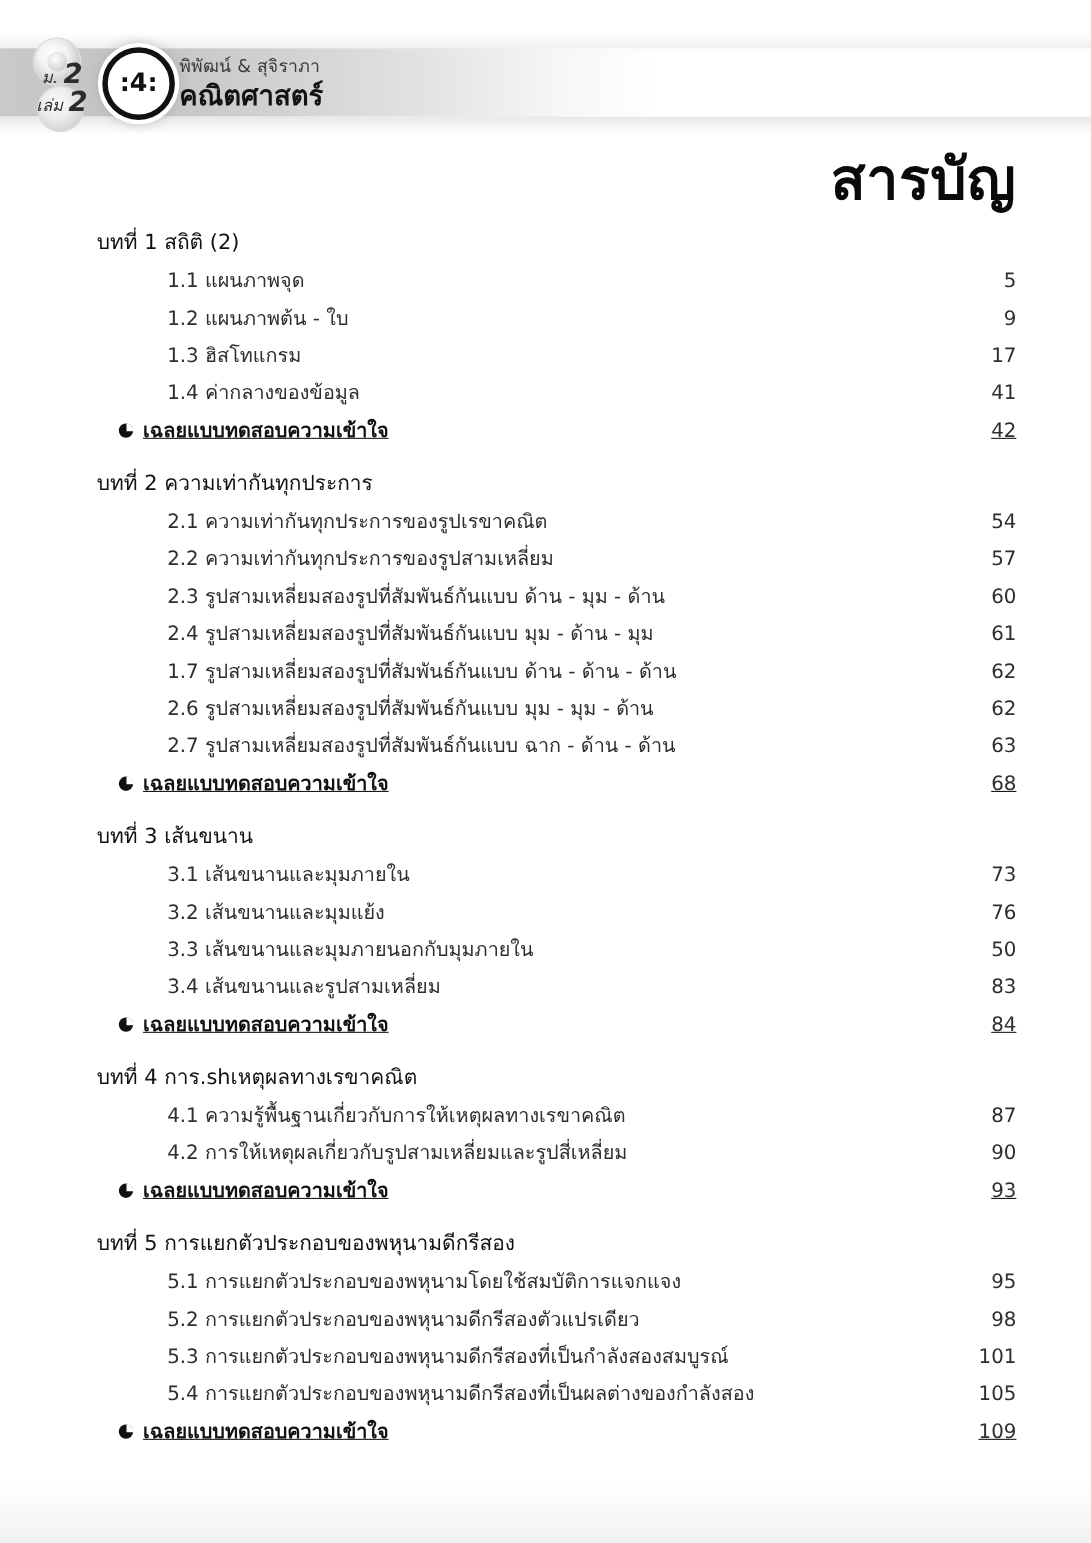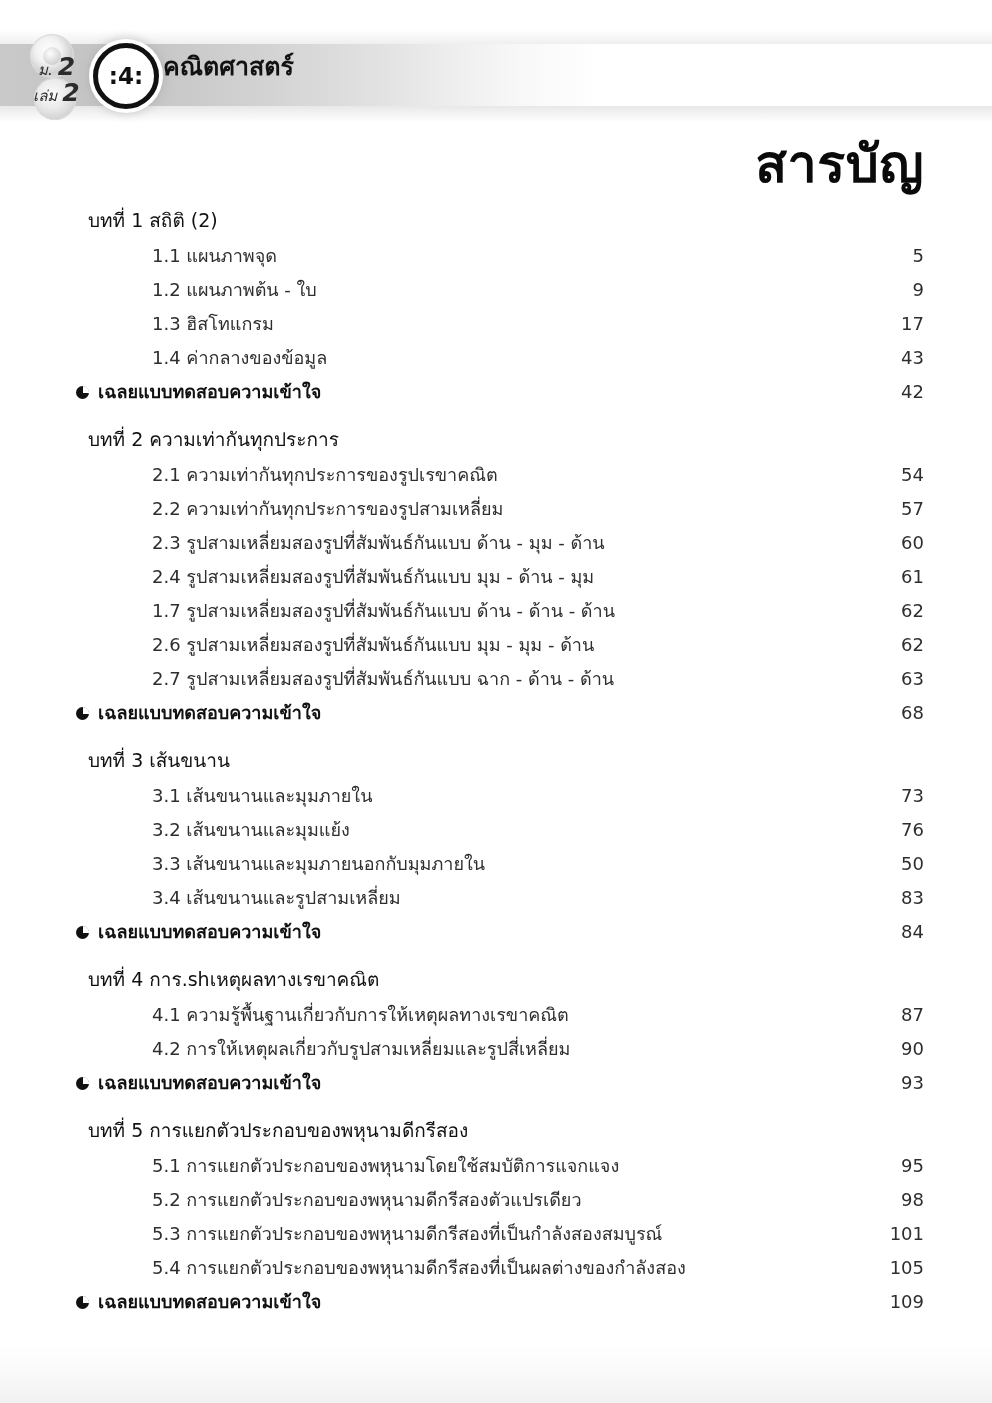--- a/index.html
+++ b/index.html
@@ -162,24 +162,25 @@
     padding-top: 5px;
     padding-bottom: 11px;
   }
   .row-entry {
     padding-left: 152px;
     line-height: 1;
     padding-top: 6px;
     padding-bottom: 10px;
   }
   .row-answer {
-    padding-left: 76px;
+    padding-left: 108px;
     line-height: 1;
     padding-top: 6px;
     padding-bottom: 10px;
+    text-decoration: underline;
   }
 
   .entry-label {
     font-size: 18px;
     color: #2e2e2e;
     white-space: nowrap;
   }
   .answer-label {
     font-size: 18px;
     font-weight: bold;
@@ -253,20 +254,21 @@
 <div class="grade-label grade-row-2">
   <span class="small">เล่ม</span>
   <span class="big">2</span>
 </div>
 
 <div class="chapter-badge">
   <span class="chapter-badge-text">:4:</span>
 </div>
 
 <div class="book-meta">
+  <div class="book-authors">พิพัฒน์ &amp; สุจิราภา</div>
   <div class="book-subject">คณิตศาสตร์</div>
 </div>
 
 <div class="toc-title">สารบัญ</div>
 
 <div class="toc" id="toc-root">
     <div class="chapter-block">
       <div class="row row-title">
         <span class="title-label">บทที่ 1 สถิติ (2)</span>
       </div>
@@ -281,21 +283,21 @@
         <span class="page-num">9</span>
       </div>
       <div class="row row-entry">
         <span class="entry-label">1.3  ฮิสโทแกรม</span>
         <span class="spacer"></span>
         <span class="page-num">17</span>
       </div>
       <div class="row row-entry">
         <span class="entry-label">1.4  ค่ากลางของข้อมูล</span>
         <span class="spacer"></span>
-        <span class="page-num">43</span>
+        <span class="page-num">41</span>
       </div>
       <div class="row row-answer">
         <span class="answer-bullet"></span>
         <span class="answer-label">เฉลยแบบทดสอบความเข้าใจ</span>
         <span class="spacer"></span>
         <span class="page-num">42</span>
       </div>
     </div>
     <div class="chapter-block">
       <div class="row row-title">

